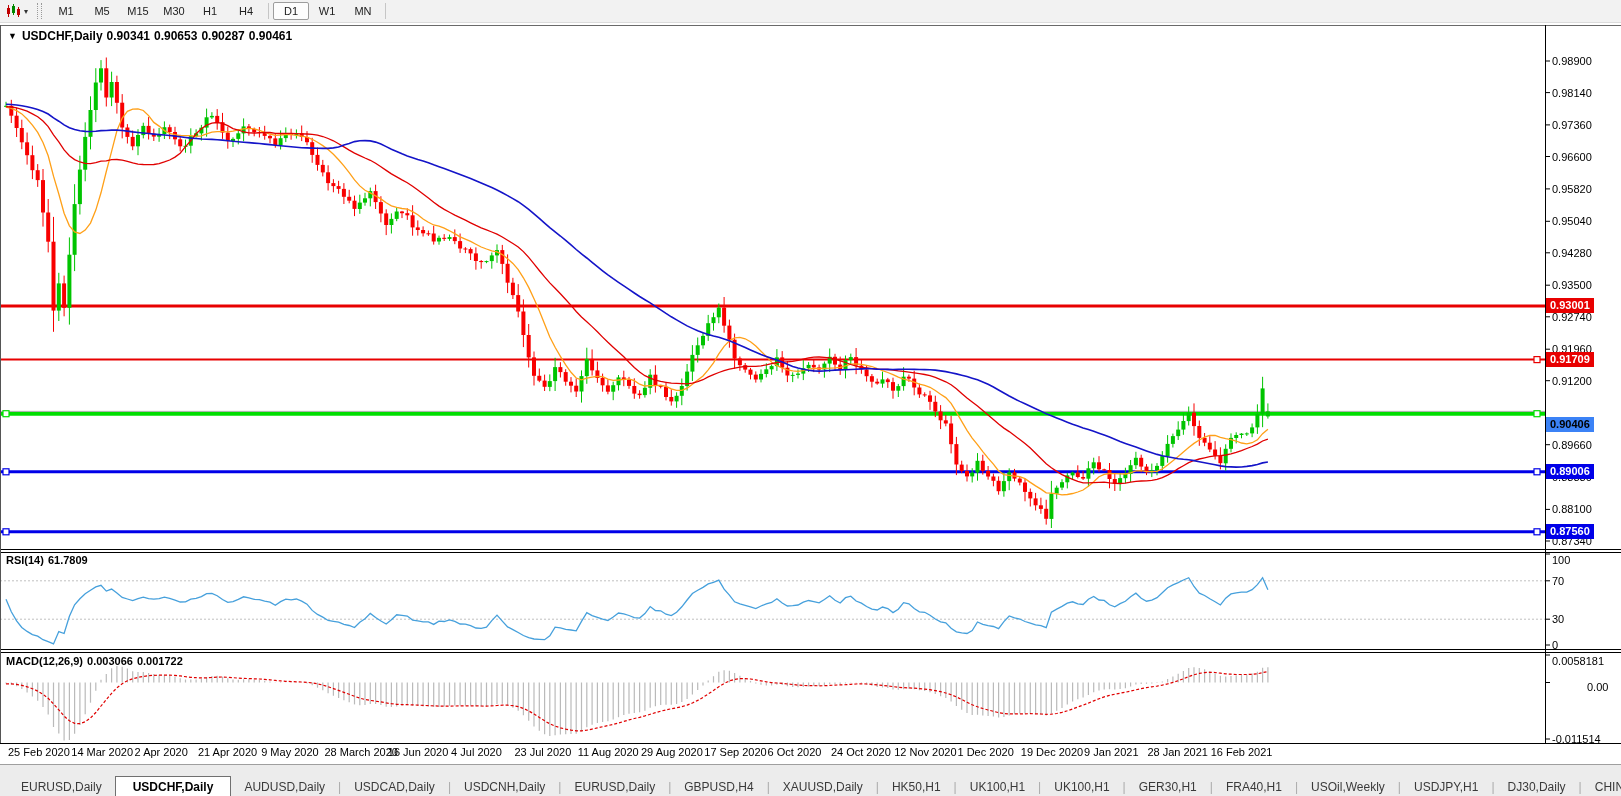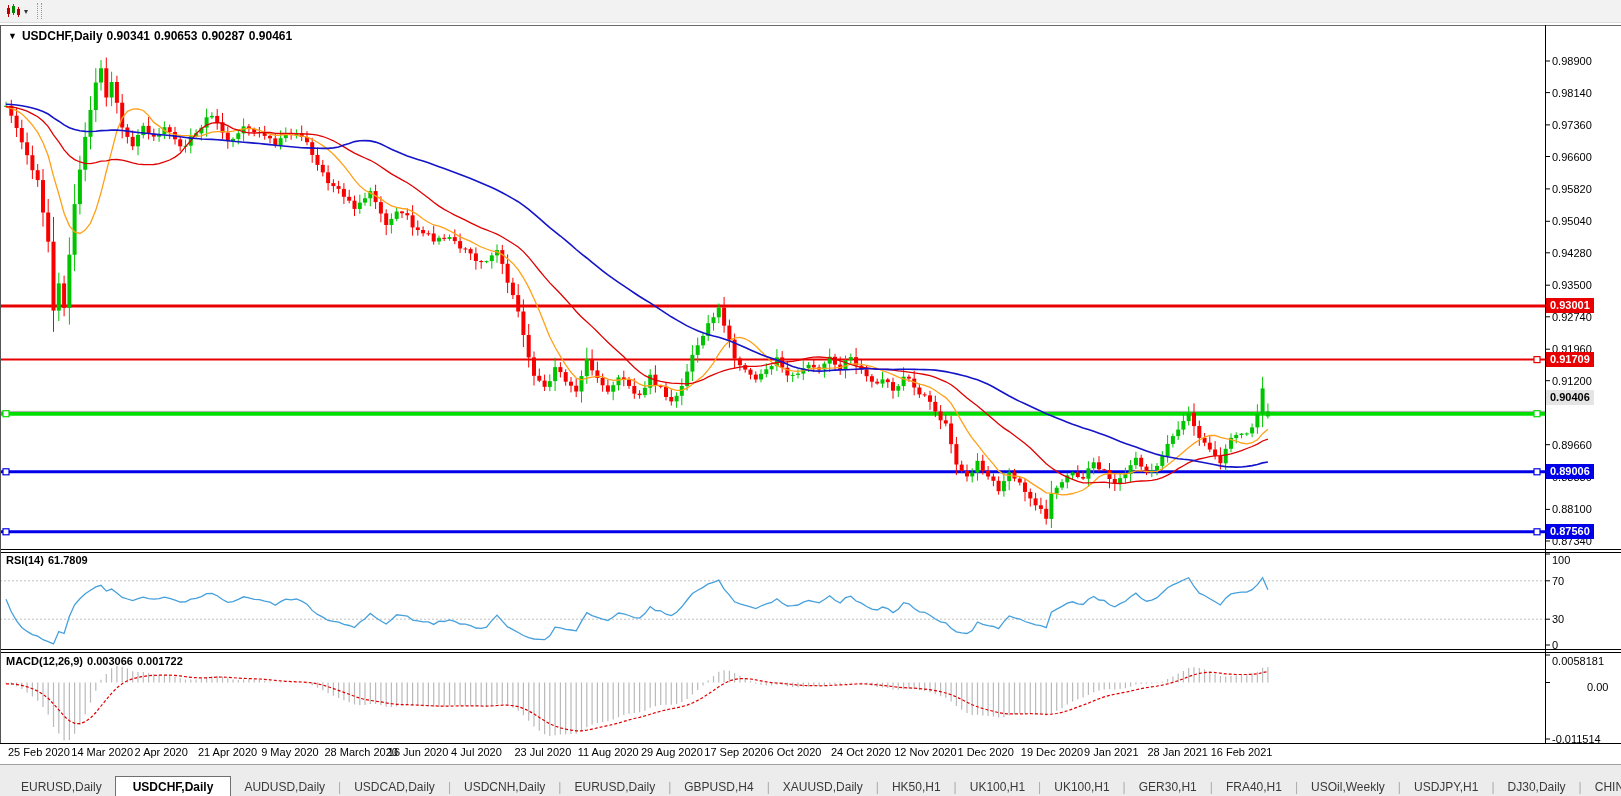--- a/index.html
+++ b/index.html
@@ -44,20 +44,33 @@
       <line x1="2.5" y1="1" x2="2.5" y2="13" stroke="#c00000" stroke-width="1"></line>
       <rect x="1" y="4" width="3" height="6" fill="#c00000"></rect>
       <line x1="7.5" y1="0" x2="7.5" y2="11" stroke="#008a00" stroke-width="1"></line>
       <rect x="6" y="2" width="3" height="7" fill="#008a00"></rect>
       <line x1="12.5" y1="3" x2="12.5" y2="13" stroke="#c00000" stroke-width="1"></line>
       <rect x="11" y="5" width="3" height="6" fill="#c00000"></rect>
     </svg>
     <span class="caret">▾</span>
   </div>
   <div class="grip"></div>
+  <div id="tf-buttons" style="display:flex;align-items:center">
+      <div class="tfbtn">M1</div>
+      <div class="tfbtn">M5</div>
+      <div class="tfbtn">M15</div>
+      <div class="tfbtn">M30</div>
+      <div class="tfbtn">H1</div>
+      <div class="tfbtn">H4</div>
+      <div class="tsep"></div>
+      <div class="tfbtn active">D1</div>
+      <div class="tfbtn">W1</div>
+      <div class="tfbtn">MN</div>
+      <div class="tsep"></div>
+    </div>
 </div>
 
 <svg id="chart-svg" width="1621" height="719">
     <line x1="0" y1="280.9" x2="1545" y2="280.9" stroke="#E80000" stroke-width="3"></line>
     <line x1="0" y1="334.6" x2="1545" y2="334.6" stroke="#E80000" stroke-width="2"></line>
     <line x1="0" y1="388.7" x2="1545" y2="388.7" stroke="#00DE00" stroke-width="4"></line>
     <line x1="0" y1="446.8" x2="1545" y2="446.8" stroke="#0000E8" stroke-width="3"></line>
     <line x1="0" y1="506.8" x2="1545" y2="506.8" stroke="#0000E8" stroke-width="3"></line>
     <line x1="0" y1="386.4" x2="1545" y2="386.4" stroke="#ACACAC" stroke-width="1"></line>
     <line x1="6.0" y1="76.8" x2="6.0" y2="82.4" stroke="#00C400" stroke-width="1"></line>
@@ -853,21 +866,21 @@
     <div class="lbl tick" style="left: 1552px; top: 533.983px;">0.87340</div>
     <div class="lbl tick" style="left: 1552px; top: 553px;">100</div>
     <div class="lbl tick" style="left: 1552px; top: 573.8px;">70</div>
     <div class="lbl tick" style="left: 1552px; top: 612.2px;">30</div>
     <div class="lbl tick" style="left: 1552px; top: 638px;">0</div>
     <div class="lbl tick" style="left: 1552px; top: 654px;">0.0058181</div>
     <div class="lbl tick" style="left: 1552px; top: 680px; margin-left: 35px;">0.00</div>
     <div class="lbl tick" style="left: 1552px; top: 732px;">-0.011514</div>
     <div class="lbl pricebox" style="left: 1546px; top: 297.934px; background: rgb(232, 0, 0); color: rgb(255, 255, 255);">0.93001</div>
     <div class="lbl pricebox" style="left: 1546px; top: 351.578px; background: rgb(232, 0, 0); color: rgb(255, 255, 255);">0.91709</div>
-    <div class="lbl pricebox" style="left: 1546px; top: 390px; background: #e5e5e5; color: rgb(0, 0, 0);">0.90406</div>
+    <div class="lbl pricebox" style="left: 1546px; top: 417px; background: #3b82f6; color: rgb(0, 0, 0);">0.90406</div>
     <div class="lbl pricebox" style="left: 1546px; top: 463.809px; background: rgb(0, 0, 232); color: rgb(255, 255, 255);">0.89006</div>
     <div class="lbl pricebox" style="left: 1546px; top: 523.848px; background: rgb(0, 0, 232); color: rgb(255, 255, 255);">0.87560</div>
   </div>
 
 <div id="dates">
     <div class="date" style="left: 8px;">25 Feb 2020</div>
     <div class="date" style="left: 71.3px;">14 Mar 2020</div>
     <div class="date" style="left: 134.6px;">2 Apr 2020</div>
     <div class="date" style="left: 197.9px;">21 Apr 2020</div>
     <div class="date" style="left: 261.2px;">9 May 2020</div>

